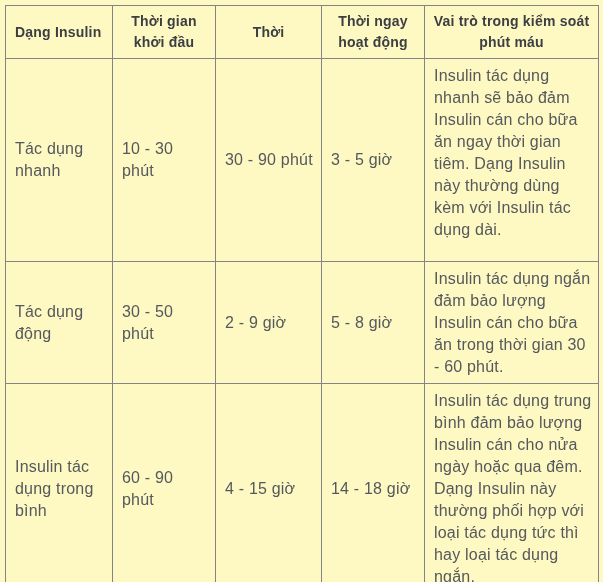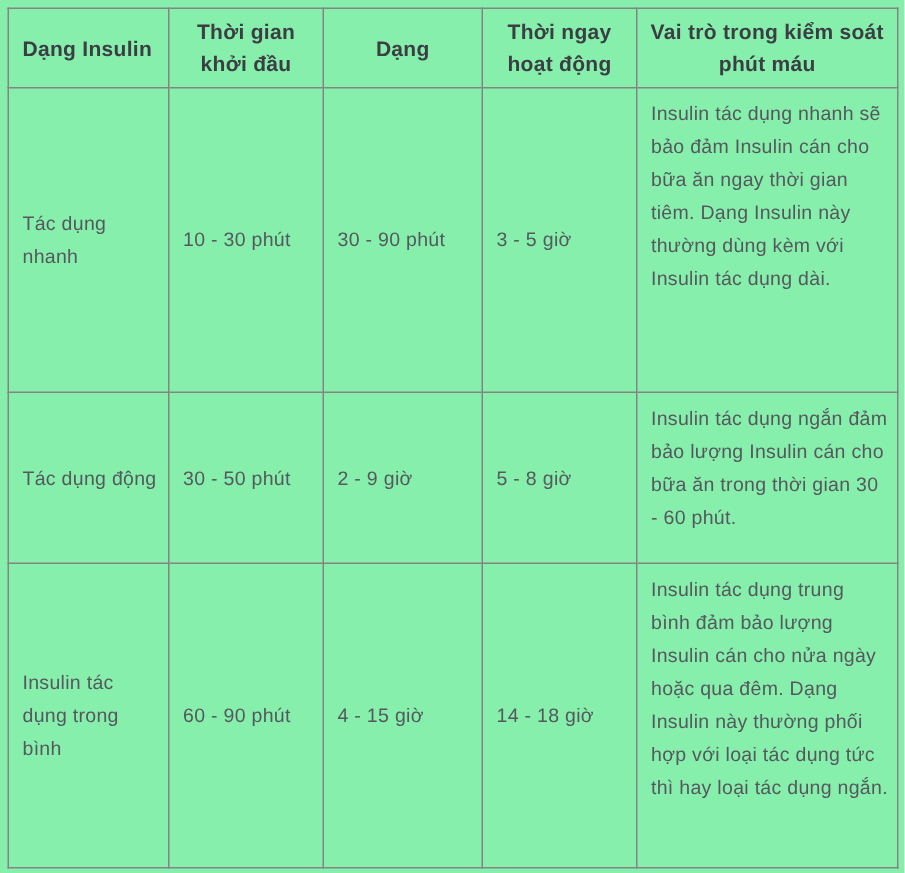--- a/index.html
+++ b/index.html
@@ -5,21 +5,21 @@
   html, body {
     margin: 0;
     padding: 0;
     background: #ffffff;
     font-family: "Liberation Sans", "DejaVu Sans", sans-serif;
   }
   .page {
     position: relative;
     width: 603px;
     height: 582px;
-    background: #86efac;
+    background: #fef9c3;
     overflow: hidden;
   }
   table.insulin-table {
     position: absolute;
     left: 5px;
     top: 5px;
     width: 593px;
     border-collapse: collapse;
     table-layout: fixed;
   }
@@ -37,21 +37,21 @@
     vertical-align: middle;
     line-height: 21px;
     padding: 5px 4px;
     letter-spacing: 0.2px;
   }
   .insulin-table th.col-type {
     text-align: left;
     padding-left: 9px;
   }
   .insulin-table td {
-    font-size: 13px;
+    font-size: 16px;
     color: #55585c;
     line-height: 22px;
     text-align: left;
     vertical-align: middle;
     padding: 5px 7px 5px 9px;
     letter-spacing: 0.2px;
   }
   .insulin-table td.role-cell {
     vertical-align: top;
     padding-top: 6px;
@@ -71,21 +71,21 @@
       <col style="width:107px">
       <col style="width:103px">
       <col style="width:106px">
       <col style="width:103px">
       <col style="width:174px">
     </colgroup>
     <thead>
       <tr class="r-head">
         <th class="col-type">Dạng Insulin</th>
         <th>Thời gian khởi đầu</th>
-        <th>Dạng</th>
+        <th>Thời</th>
         <th>Thời ngay hoạt động</th>
         <th>Vai trò trong kiểm soát phút máu</th>
       </tr>
     </thead>
     <tbody>
       <tr class="r1">
         <td>Tác dụng nhanh</td>
         <td>10 - 30 phút</td>
         <td>30 - 90 phút</td>
         <td>3 - 5 giờ</td>

